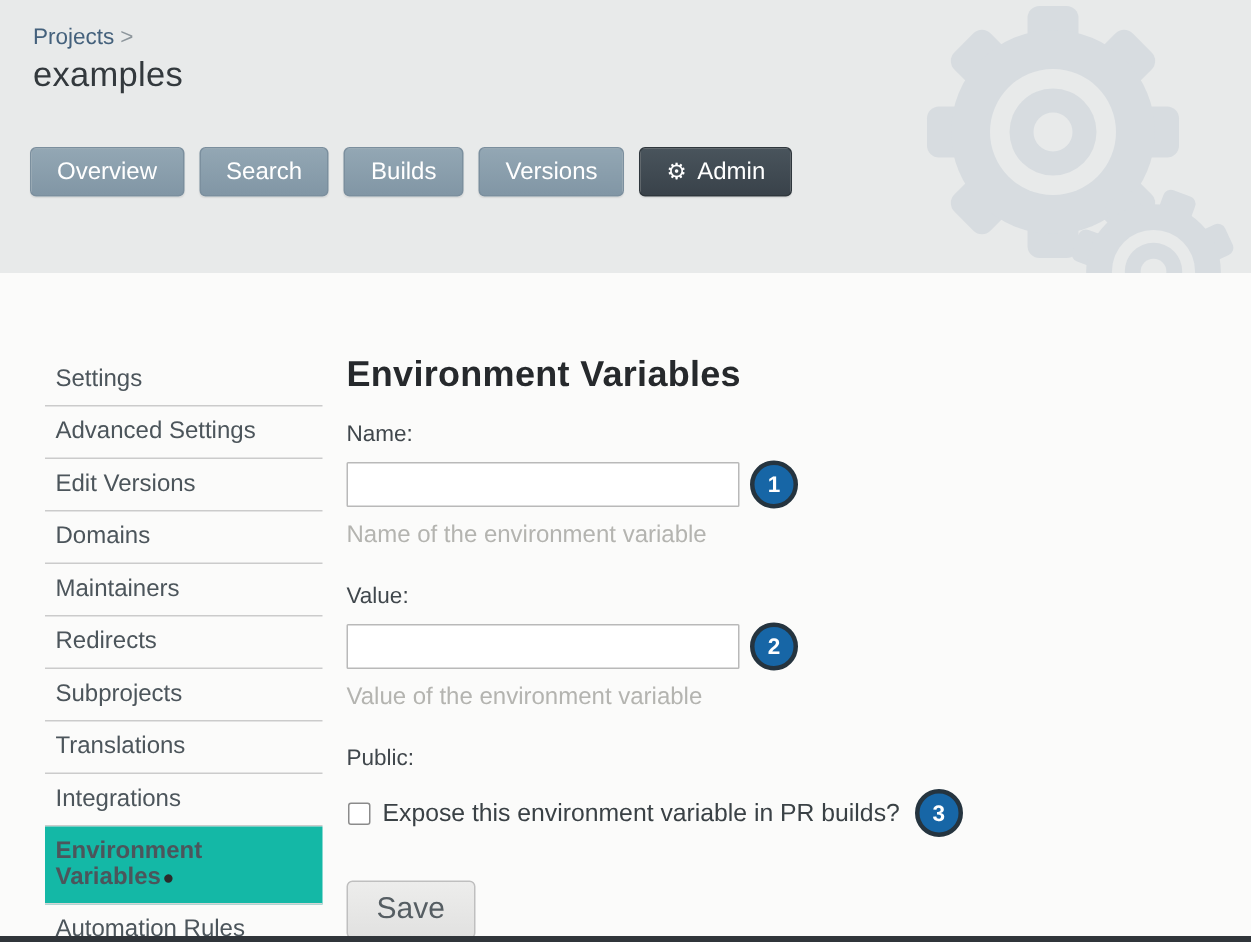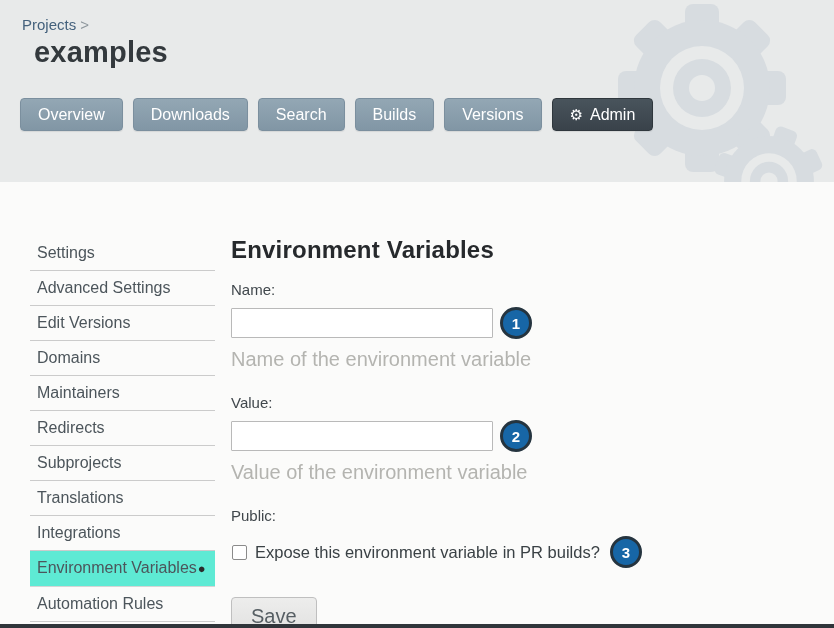--- a/index.html
+++ b/index.html
@@ -31,25 +31,24 @@
   }
   .breadcrumb a {
     color:#44617c;
     text-decoration:none;
     cursor:pointer;
   }
   .breadcrumb .sep { color:#8d969c; margin-left:4px; }
   .page-title {
     position:absolute;
     left:22px; top:36px;
-    font-size:29px;
-    font-weight:700;
+    font-size:23px;
+    font-weight:400;
     color:#33393d;
     letter-spacing:0.2px;
-    margin-left:12px;
   }
   .nav-row {
     position:absolute;
     left:20px; top:98px;
     display:flex;
     gap:10px;
   }
   .nav-btn {
     display:flex;
     align-items:center;
@@ -88,22 +87,23 @@
   .sidebar ul { list-style:none; }
   .sidebar li {
     padding:8px 6px 9px 7px;
     border-bottom:1px solid #cbcbcb;
     font-size:16px;
     color:#4c555b;
     cursor:pointer;
     line-height:17px;
   }
   .sidebar li.active {
-    background:#5eead4;
+    background:#14b8a6;
     border-bottom-color:#d5d5d5;
+    font-weight:bold;
   }
   .sidebar li .bullet {
     color:#2b2b2b;
     font-size:13px;
     margin-left:1px;
   }
 
   .main {
     margin-left:16px;
     flex:1;
@@ -143,21 +143,21 @@
     border-radius:50%;
     background:#1766a6;
     color:#fff;
     font-size:15px;
     font-weight:700;
     display:flex;
     align-items:center;
     justify-content:center;
   }
   .help-text {
-    font-size:20px;
+    font-size:16px;
     color:#b4b4b0;
     margin:9px 0 23px;
   }
   .public-label { margin-bottom:12px; }
   .checkbox-row {
     display:flex;
     align-items:center;
   }
   .checkbox {
     appearance:none;
@@ -234,21 +234,20 @@
     </g>
   </svg>
 
   <div class="breadcrumb">
     <a>Projects</a><span class="sep">&gt;</span>
   </div>
   <div class="page-title">examples</div>
 
   <div class="nav-row">
     <div class="nav-btn">Overview</div>
-    <div class="nav-btn">Downloads</div>
     <div class="nav-btn">Search</div>
     <div class="nav-btn">Builds</div>
     <div class="nav-btn">Versions</div>
     <div class="nav-btn admin">
       <span class="gear-glyph">⚙</span>
       <span>Admin</span>
     </div>
   </div>
 </div>
 

